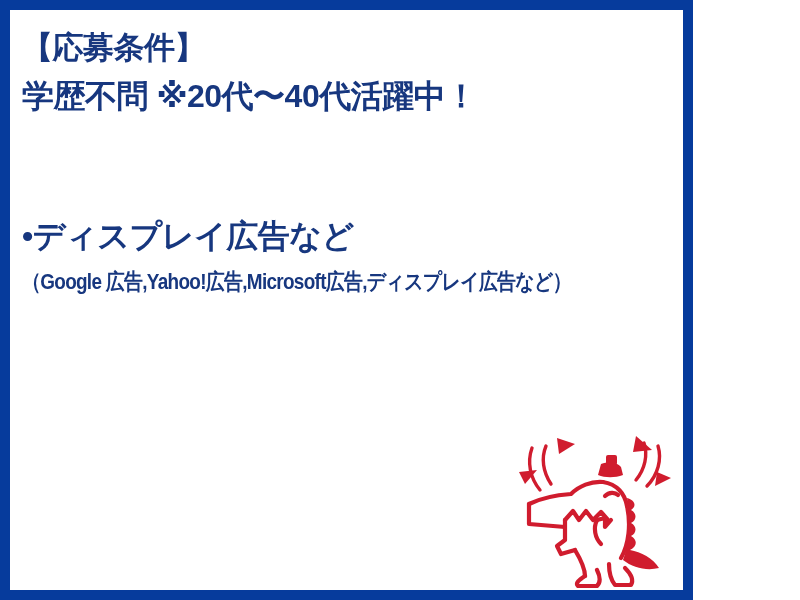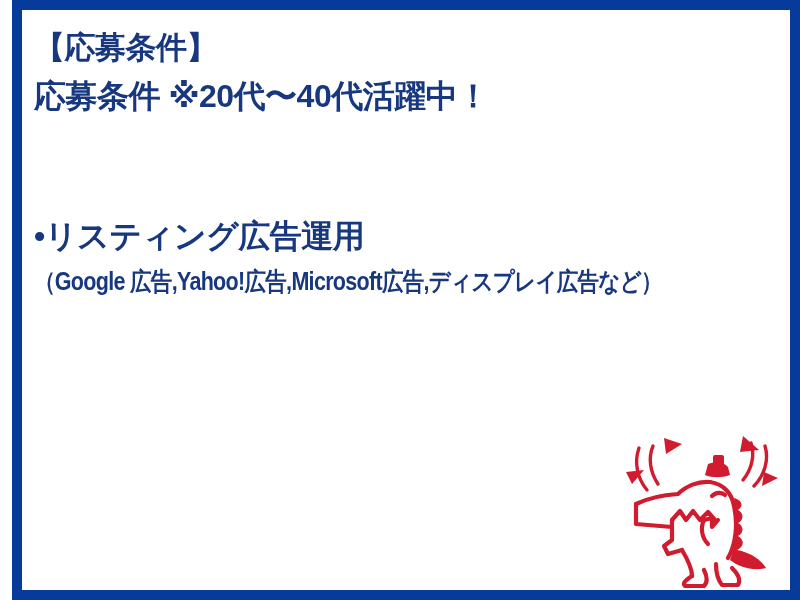--- a/index.html
+++ b/index.html
@@ -9,27 +9,26 @@
   body {
     width: 800px;
     height: 600px;
     overflow: hidden;
     background: #ffffff;
     font-family: "Liberation Sans", "DejaVu Sans", sans-serif;
   }
 
   #poster {
     position: relative;
-    width: 788px;
+    width: 693px;
     height: 600px;
     box-sizing: border-box;
     background: #ffffff;
     border: 10px solid #063b9c;
     overflow: hidden;
-    margin-left: 12px;
   }
 
   #content {
     position: absolute;
     left: 0;
     top: 0;
     width: 780px;
     height: 580px;
     padding: 14px 0 0 12px;
     box-sizing: border-box;
@@ -66,21 +65,21 @@
     line-height: 47px;
   }
   .sparkle {
     color: #f6a82a;
     font-size: 27px;
     vertical-align: -1px;
   }
 
   
   .l-small {
-    font-size: 25px;
+    font-size: 22px;
     line-height: 41px;
     letter-spacing: -0.8px;
   }
   .l-small .cond {
     display: inline-block;
     transform: scaleX(0.86);
     transform-origin: left center;
   }
 
   
@@ -93,29 +92,29 @@
   }
 </style>
 </head>
 <body>
 
 <div id="poster">
 
   <div id="content">
 
     <div class="line l-head">【応募条件】</div>
-    <div class="line l-body">応募条件 ※20代〜40代活躍中！</div>
+    <div class="line l-body">学歴不問 ※20代〜40代活躍中！</div>
 
     <div class="spacer"></div>
 
 
     <div class="spacer-sm"></div>
 
 
-    <div class="line l-body">•リスティング広告運用</div>
+    <div class="line l-body">•ディスプレイ広告など</div>
 
     <div class="line l-small">
       <span class="cond">（Google 広告,Yahoo!広告,Microsoft広告,ディスプレイ広告など）</span>
     </div>
 
 
   </div>
 
   <svg id="mascot" viewBox="0 0 170 160">
     <g fill="none" stroke="#d01c2e" stroke-width="3.4" stroke-linecap="round" stroke-linejoin="round">

